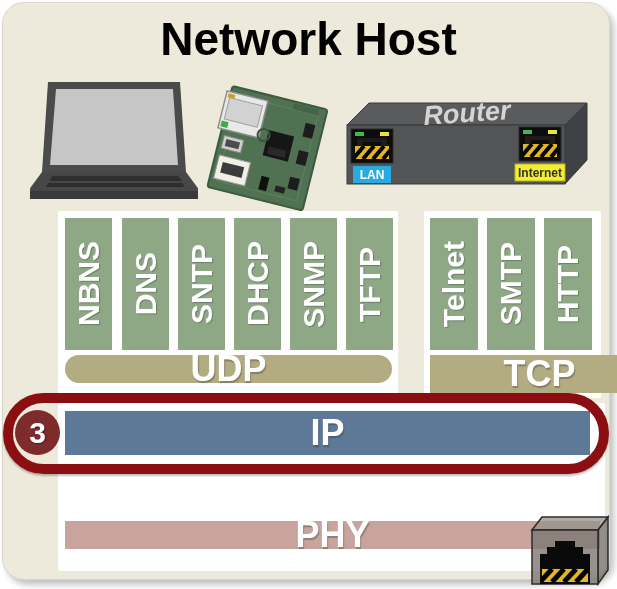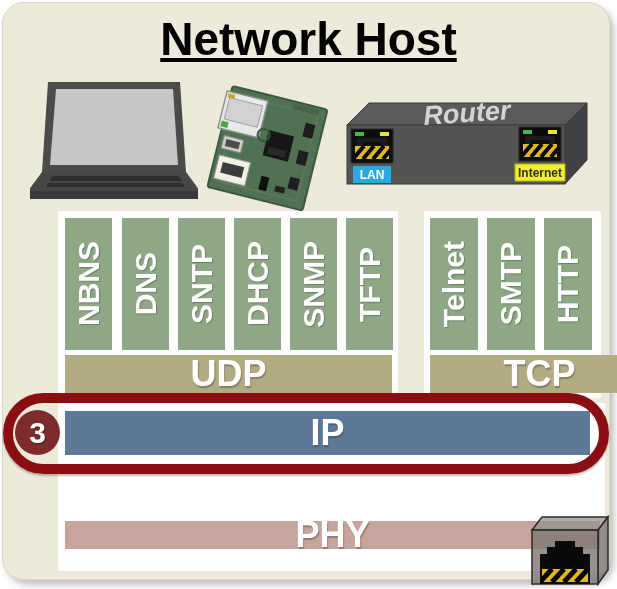--- a/index.html
+++ b/index.html
@@ -2,36 +2,36 @@
 <html><head>
 <meta charset="utf-8">
 <style>
   html,body{margin:0;padding:0;background:#ffffff;}
   .stage{position:relative;width:617px;height:589px;overflow:hidden;
          font-family:"Liberation Sans", sans-serif;}
   .panel{position:absolute;left:2px;top:2px;width:606px;height:576px;
          background:#edeadb;border:1px solid #d9d6c6;border-radius:22px;
          box-shadow:4px 5px 6px rgba(120,120,120,0.45);}
   .title{position:absolute;left:0;top:12px;width:617px;text-align:center;
-         font-size:46px;font-weight:700;color:#000;letter-spacing:0px;text-decoration:underline;}
+         font-size:46px;font-weight:700;color:#000;letter-spacing:0px;}
   svg{position:absolute;}
   .wbox{position:absolute;background:#ffffff;border-radius:2px;}
   .wbox.left{left:58px;top:211px;width:340px;height:187px;}
   .wbox.right{left:424px;top:211px;width:177px;height:187px;}
   .wbox.bottom{left:58px;top:403px;width:547px;height:168px;}
   .col{position:absolute;top:218px;width:47px;height:132px;background:#8ea886;
        display:flex;align-items:center;justify-content:center;}
   .col.r{width:48px;}
   .vtext{writing-mode:vertical-rl;transform:rotate(180deg);
          color:#ffffff;font-weight:700;font-size:30px;
          text-shadow:-1px 1px 1px rgba(50,50,50,0.35);}
   .bar{position:absolute;display:flex;align-items:center;justify-content:center;
        color:#ffffff;font-weight:700;font-size:36px;
        text-shadow:1px 2px 1px rgba(50,50,50,0.35);}
-  .bar.udp{left:65px;top:355px;width:327px;height:38px;background:#b3ac82;}
+  .bar.udp{left:65px;top:355px;width:327px;height:28px;background:#b3ac82;border-radius:16px;}
   .bar.tcp{left:430px;top:355px;width:163px;height:38px;background:#b3ac82;padding-left:28px;}
   .bar.ip{left:65px;top:411px;width:525px;height:44px;background:#5e7897;}
   .bar.mac{left:65px;top:476px;width:535px;height:37px;background:#9a9789;}
   .bar.phy{left:65px;top:521px;width:535px;height:28px;background:#c8a49d;}
   .ring{position:absolute;left:3px;top:393px;width:606px;height:81px;
         box-sizing:border-box;border:10px solid #8a0e12;border-radius:41px;
         box-shadow:0 2px 2px rgba(0,0,0,0.25);}
   .badge{position:absolute;left:15px;top:410px;width:45px;height:45px;
          border-radius:50%;background:#7e2b2b;display:flex;align-items:center;
          justify-content:center;color:#fff;font-weight:700;font-size:30px;

